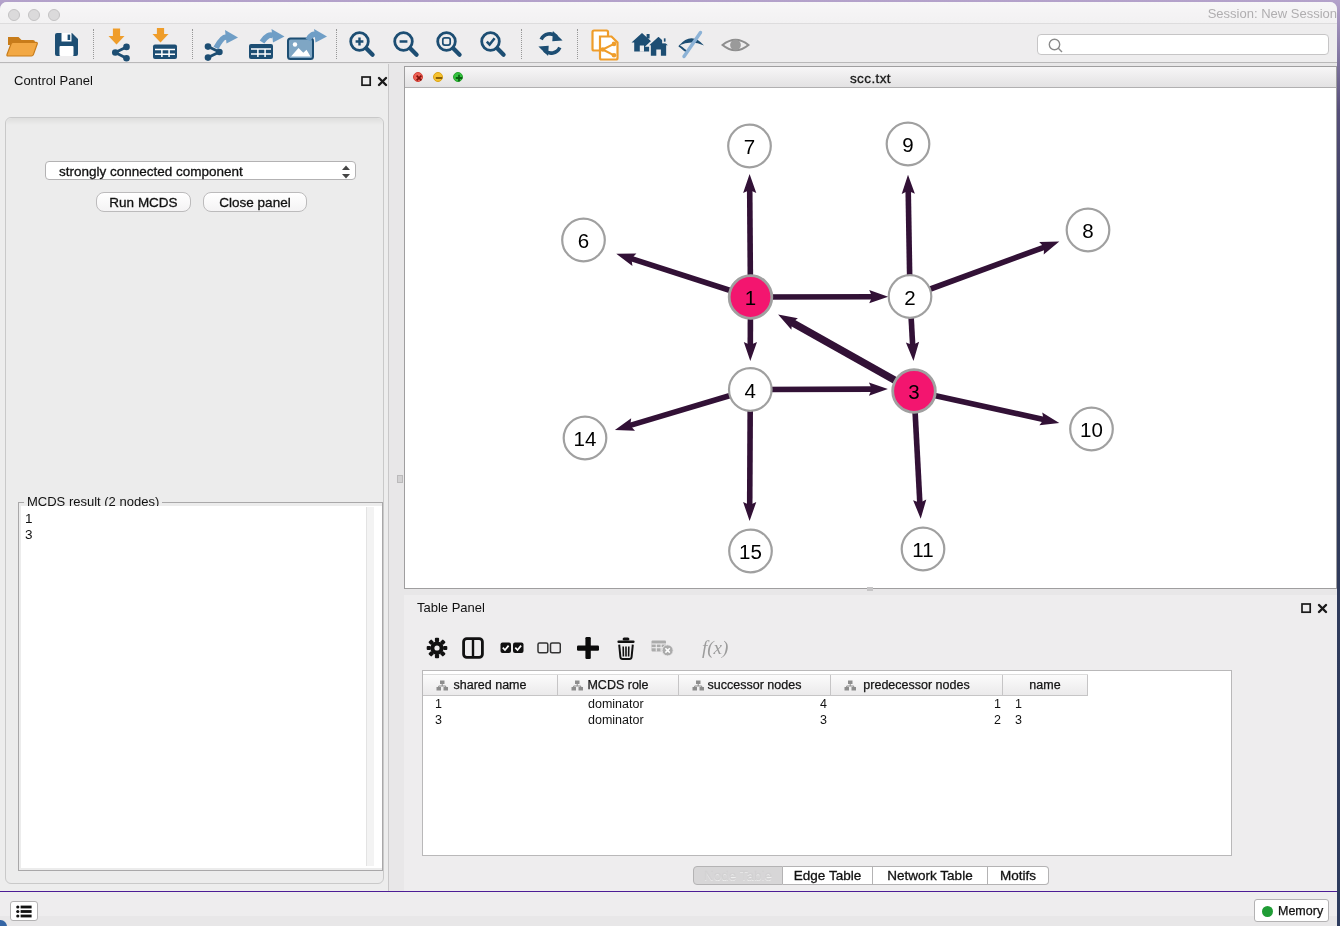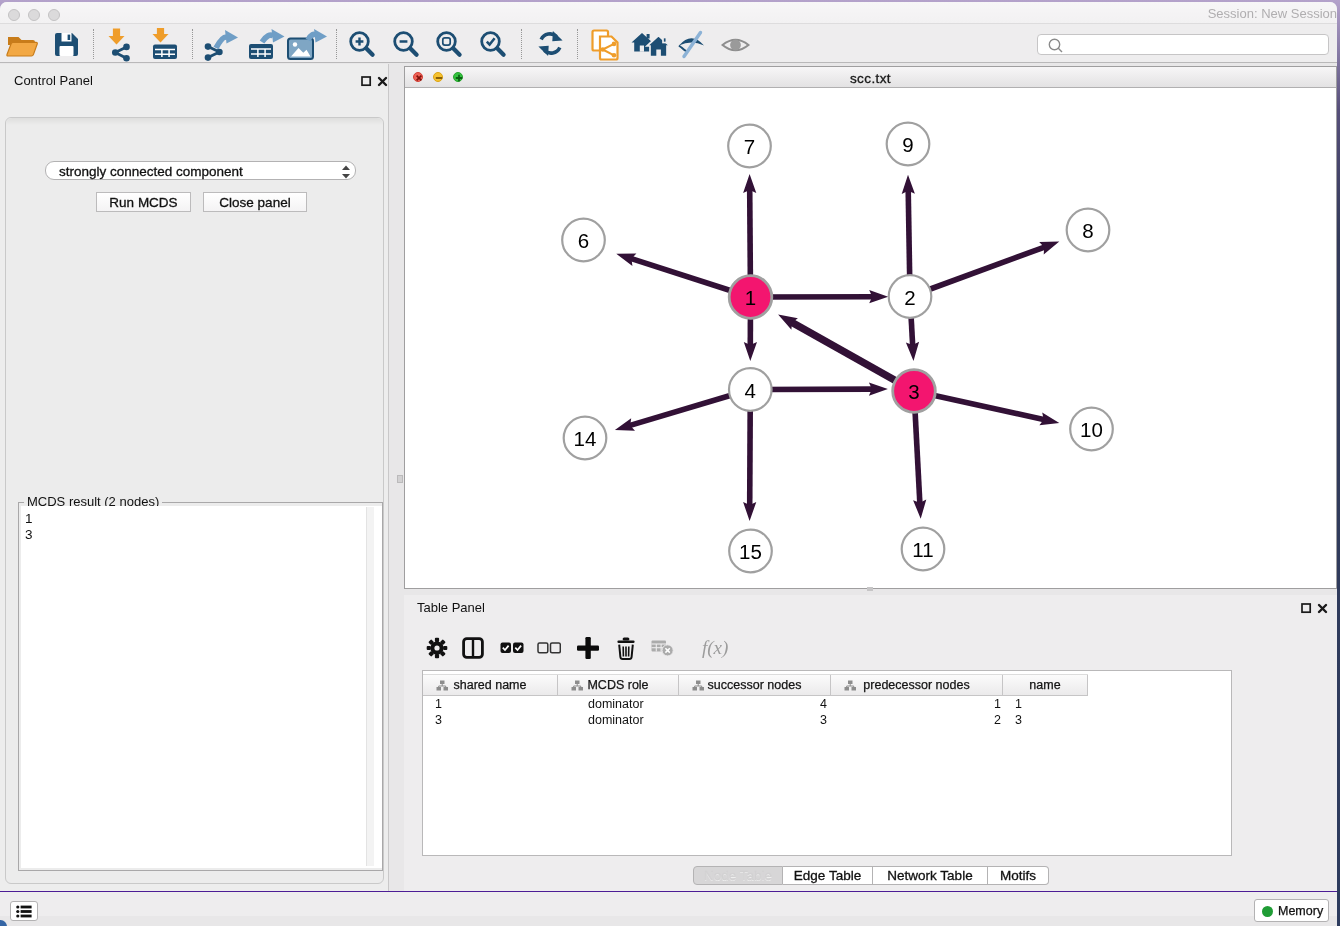--- a/index.html
+++ b/index.html
@@ -14,21 +14,21 @@
 .sep{position:absolute;top:5px;height:30px;width:0;border-left:1px dotted #979797}
 .search{position:absolute;left:1037px;top:10px;width:292px;height:21px;background:#fff;border:1px solid #c6c5c6;border-radius:4px}
 .cp{position:absolute;left:0;top:62px;width:389px;height:829px;background:#ededed;border-right:1px solid #c9c8c9}
 .cp-h{position:absolute;left:14px;top:9px;font-size:13px;color:#111}
 .tabs{position:absolute;display:flex;height:21px}
 .tab{font-size:13px;color:#111;-webkit-text-stroke:0.3px;background:#fff;border:1px solid #b9b9b9;border-left:none;display:flex;align-items:center;justify-content:center}
 .tab.first{border-left:1px solid #b9b9b9;border-radius:5px 0 0 5px}
 .tab.last{border-radius:0 5px 5px 0}
 .tab.sel{background:#d7d6d7;color:#d9d8d9;text-shadow:0 1px 0 #efefef}
 .panelbox{position:absolute;left:5px;top:53px;width:379px;height:767px;background:#ececec;border:1px solid #c9c9c9;border-radius:6px}
-.btn{position:absolute;background:linear-gradient(#ffffff,#f4f3f4);border:1px solid #bcbbbc;border-radius:0;font-size:13.5px;color:#111;-webkit-text-stroke:0.3px;display:flex;align-items:center;justify-content:center}
+.btn{position:absolute;background:linear-gradient(#ffffff,#f4f3f4);border:1px solid #bcbbbc;border-radius:8px;font-size:13.5px;color:#111;-webkit-text-stroke:0.3px;display:flex;align-items:center;justify-content:center}
 .netp{position:absolute;left:404px;top:64px;width:933px;height:523px;background:#fff;border:1px solid #9f9e9f}
 .net-tb{position:absolute;left:0;top:0;width:931px;height:21px;background:linear-gradient(#f7f6f7,#e3e2e3);border-bottom:1px solid #b1b0b1}
 .light{position:absolute;top:4.5px;width:10px;height:10px;border-radius:50%}
 .tablep{position:absolute;left:404px;top:593px;width:933px;height:296px;background:#eeedee}
 .statusbar{position:absolute;left:0;top:889px;width:1337px;height:25px;background:#eeedee;border-top:1px solid #4c1d95}
 .hdrcell{position:absolute;top:0;height:100%;border-right:1px solid #c6c5c6;display:flex;align-items:center;justify-content:center;font-size:12.5px;color:#141414;-webkit-text-stroke:0.25px}
 .btabs{position:absolute;display:flex;height:19px}
 .btab{font-size:13.5px;color:#111;-webkit-text-stroke:0.3px;background:#fff;border:1px solid #b4b3b4;border-left:none;display:flex;align-items:center;justify-content:center}
 </style></head><body>
 
@@ -167,21 +167,21 @@
 <div class="cp">
 <div class="cp-h">Control Panel</div>
 <svg class="abs" width="11" height="11" style="left:361px;top:12px">
         <rect x="1" y="1" width="8.2" height="8.2" fill="none" stroke="#1a1a1a" stroke-width="1.7"></rect>
       </svg>
 <svg class="abs" width="11" height="11" style="left:377px;top:12px">
         <path d="M2,2 L9,9 M9,2 L2,9" stroke="#1a1a1a" stroke-width="2.4" stroke-linecap="round"></path>
       </svg>
 <div class="panelbox">
 <div class="abs" style="left:0;top:0;width:100%;height:7px;background:linear-gradient(#dededd,#ececec);border-radius:6px 6px 0 0"></div>
-<div class="abs" style="left:39px;top:43px;width:311px;height:19px;background:#fff;border:1px solid #b3b2b3;border-radius:9px">
+<div class="abs" style="left:39px;top:43px;width:311px;height:19px;background:#fff;border:1px solid #b3b2b3;border-radius:4px">
 <div class="abs" style="left:13px;top:1.5px;font-size:13.5px;color:#111;-webkit-text-stroke:0.3px">strongly connected component</div>
 <svg class="abs" width="14" height="16" style="left:293px;top:1.5px">
             <path d="M7,1.5 L11,6 L3,6 Z" fill="#444"></path>
             <path d="M7,14.5 L11,10 L3,10 Z" fill="#444"></path>
           </svg>
 </div>
 <div class="btn" style="left:90px;top:74px;width:95px;height:20px">Run MCDS</div>
 <div class="btn" style="left:197px;top:74px;width:104px;height:20px">Close panel</div>
 <div class="abs" style="left:12px;top:384px;width:365px;height:369px;border:1px solid #a9a8a9">
 <div class="abs" style="left:5px;top:-9px;background:#ececec;padding:0 3px;font-size:13px;color:#111">MCDS result (2 nodes)</div>

